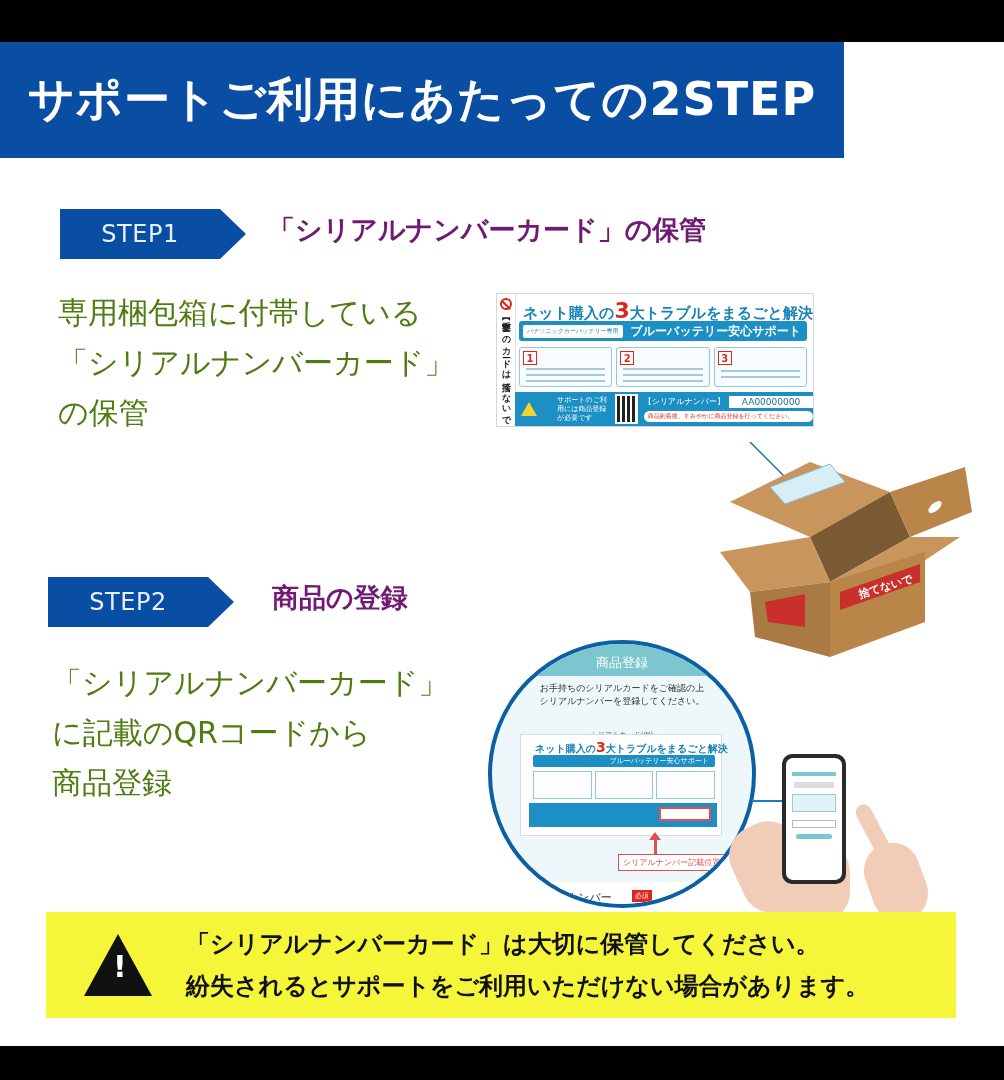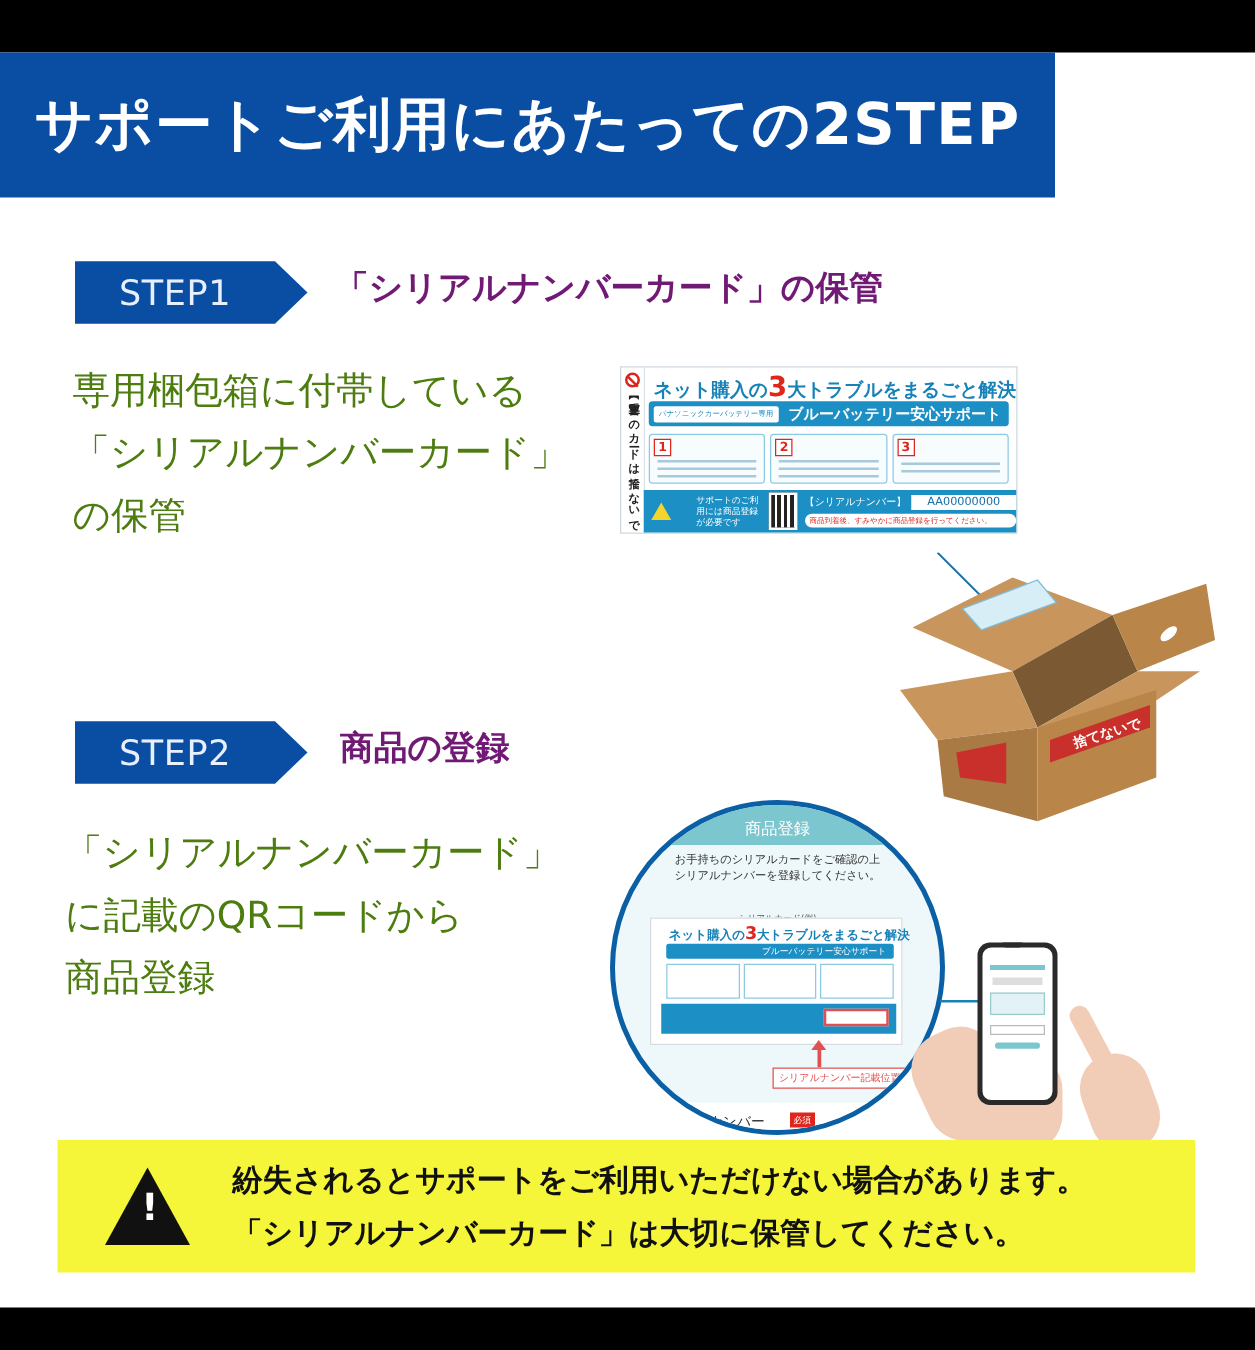--- a/index.html
+++ b/index.html
@@ -20,21 +20,21 @@
     .header-title {
       color: #fff; font-size: 46px; font-weight: bold; letter-spacing: 1px;
     }
     .step-badge {
       position: absolute; height: 50px; width: 186px;
       display: flex; align-items: center;
     }
     .step-badge .badge-body {
       background: #0a4ea3; height: 50px; width: 160px;
       display: flex; align-items: center; justify-content: center;
-      color: #e8f0ff; font-size: 28px; letter-spacing: 0.5px;
+      color: #e8f0ff; font-size: 24px; letter-spacing: 0.5px;
     }
     .step-badge .badge-arrow {
       width: 0; height: 0;
       border-top: 25px solid transparent;
       border-bottom: 25px solid transparent;
       border-left: 26px solid #0a4ea3;
     }
     .step-title {
       position: absolute; font-size: 27px; font-weight: bold; color: #701a75;
       white-space: nowrap;
@@ -305,21 +305,21 @@
     <ellipse cx="225" cy="65" rx="8" ry="4" fill="#fff" transform="rotate(-40 225 65)"></ellipse>
     <polygon points="10,110 100,95 120,140 40,150" fill="#c8955d"></polygon>
     <polygon points="120,140 200,95 250,95 175,145" fill="#c8955d"></polygon>
     <polygon points="40,150 120,140 120,215 45,195" fill="#a97a44"></polygon>
     <polygon points="120,140 215,110 215,180 120,215" fill="#b98549"></polygon>
     <polygon points="130,150 210,122 210,140 130,168" fill="#c9302c"></polygon>
     <text x="150" y="156" font-size="11" fill="#fff" font-weight="bold" transform="rotate(-17 150 156)">捨てないで</text>
     <polygon points="55,160 95,152 95,185 58,180" fill="#c9302c"></polygon>
   </svg>
 
-  <div class="step-badge" style="left:60px; top:535px;text-align:center;">
+  <div class="step-badge" style="left:48px; top:535px;text-align:center;">
     <div class="badge-body">STEP2</div>
     <div class="badge-arrow"></div>
   </div>
   <div class="step-title" style="left:272px; top:538px;">商品の登録</div>
   <div class="step-desc" style="left:52px; top:616px;">
     <div>「シリアルナンバーカード」</div>
     <div>に記載のQRコードから</div>
     <div>商品登録</div>
   </div>
 
@@ -363,18 +363,18 @@
     <div class="notch"></div>
   </div>
   <div class="hand" style="left:866px; top:760px; width:16px; height:60px; transform:rotate(-28deg); border-radius:10px;"></div>
   <div class="hand" style="left:868px; top:800px; width:56px; height:80px; transform:rotate(-20deg);"></div>
 
   <div class="warning">
     <div class="warn-icon">
       <span class="bang">!</span>
     </div>
     <div class="warn-text">
+      <div>「シリアルナンバーカード」は大切に保管してください。</div>
       <div>紛失されるとサポートをご利用いただけない場合があります。</div>
-      <div>「シリアルナンバーカード」は大切に保管してください。</div>
     </div>
   </div>
 
 </div>
 
 </body></html>

